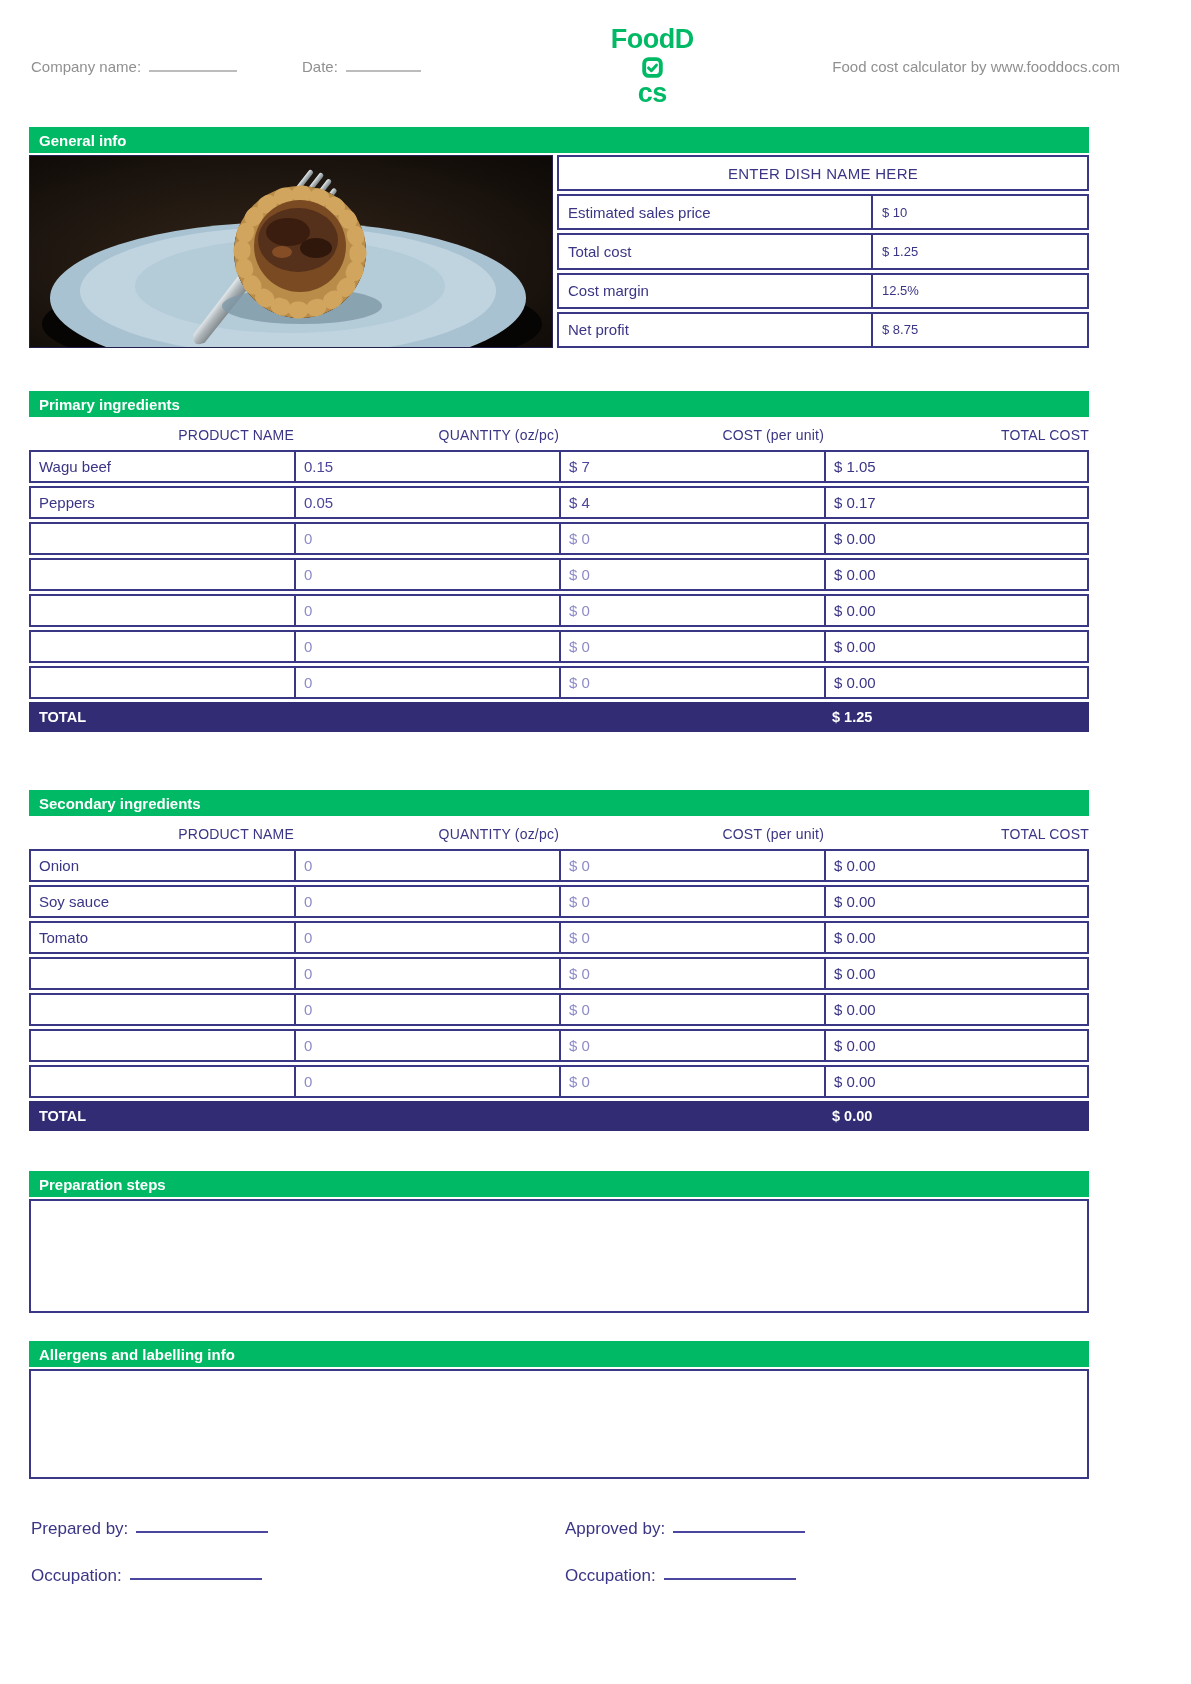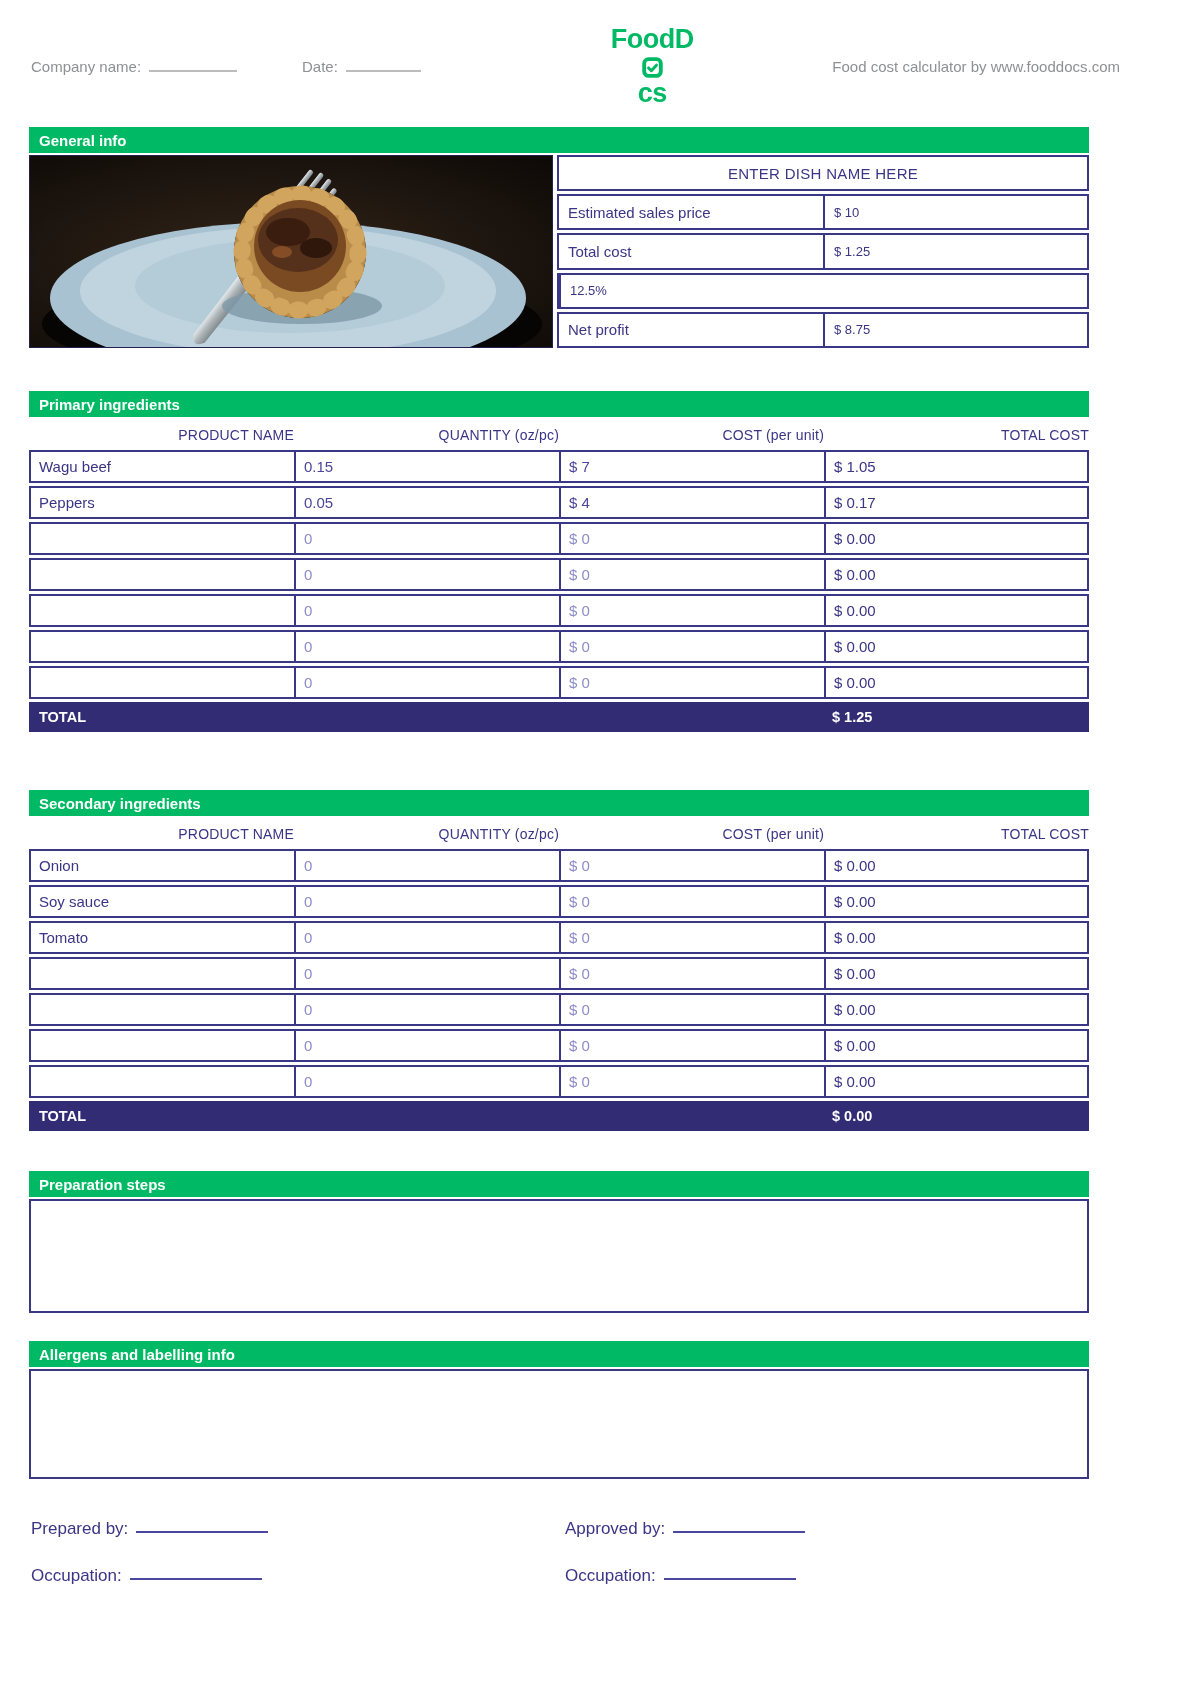--- a/index.html
+++ b/index.html
@@ -48,21 +48,21 @@
   .photo {
     width:524px; height:193px; border:1px solid #23204d; overflow:hidden; background:#18120e;
   }
   .photo svg { display:block; }
   .dish-table { flex:1; display:flex; flex-direction:column; gap:3px; }
   .dish-head {
     height:36px; border:2px solid #3b3787;
     display:flex; align-items:center; justify-content:center;
     font-size:15px; color:#3a3585; letter-spacing:0.3px;
   }
-  .dish-row { flex:1; border:2px solid #3b3787; display:flex; }
+  .dish-row { flex:1; border:2px solid #3b3787; display:flex;gap:48px; }
   .dish-label {
     width:50%; display:flex; align-items:center; padding-left:9px;
     font-size:15px; color:#3a3585;
   }
   .dish-value {
     flex:1; border-left:2px solid #3b3787;
     display:flex; align-items:center; padding-left:9px;
     font-size:13px; color:#3a3585;
   }
 
@@ -195,20 +195,21 @@
         </div>
         <div class="dish-row">
           <div class="dish-label">Estimated sales price</div>
           <div class="dish-value">$ 10</div>
         </div>
         <div class="dish-row">
           <div class="dish-label">Total cost</div>
           <div class="dish-value">$ 1.25</div>
         </div>
         <div class="dish-row">
+          <div class="dish-label">Cost margin</div>
           <div class="dish-value">12.5%</div>
         </div>
         <div class="dish-row">
           <div class="dish-label">Net profit</div>
           <div class="dish-value">$ 8.75</div>
         </div>
       </div>
     </div>
   </div>
 

